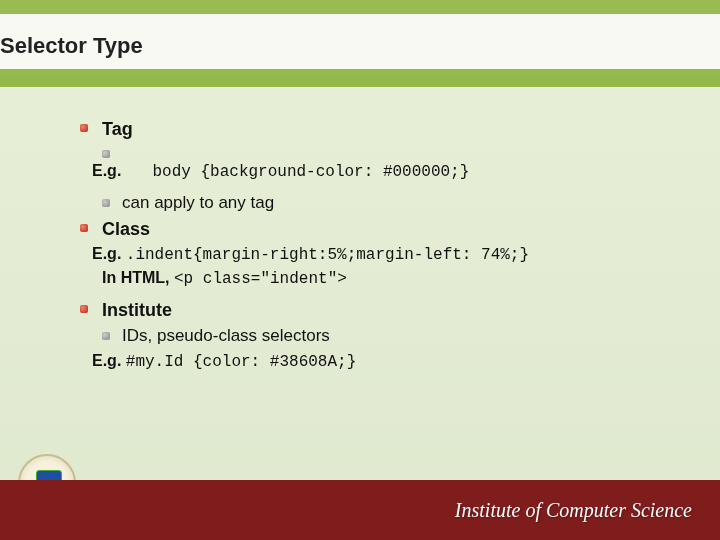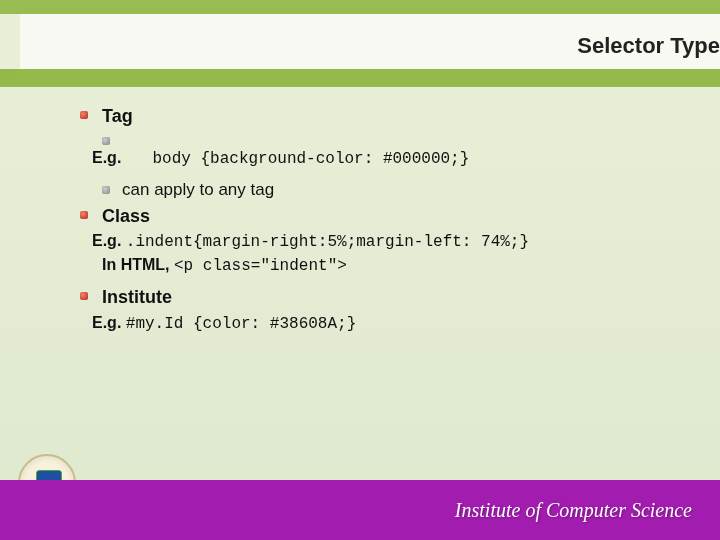--- a/index.html
+++ b/index.html
@@ -18,38 +18,37 @@
     background: #8ab33a;
     opacity: 0.85;
   }
   .title-band {
     position: absolute;
     top: 14px; left: 0; right: 0;
     height: 63px;
     background: #f7f9f2;
     display: flex;
     align-items: center;
-    justify-content: flex-end;
-    margin-left: 20px;
+    justify-content: flex-start;
   }
   .title {
     font-size: 22px;
     font-weight: bold;
     color: #222;
   }
   .green-band {
     position: absolute;
     top: 69px; left: 0; right: 0;
     height: 18px;
     background: #8ab33a;
     opacity: 0.9;
   }
   .content {
     position: absolute;
-    top: 104px;
+    top: 117px;
     left: 80px;
     right: 40px;
     font-size: 17px;
     color: #111;
     line-height: 1.35;
   }
   .bullet-row {
     display: flex;
     align-items: flex-start;
     margin-bottom: 2px;
@@ -73,21 +72,21 @@
   .heading { font-weight: bold; font-size: 18px; }
   .sub { margin-left: 22px; margin-bottom: 2px; }
   .eg { margin-left: 12px; font-size: 16px; margin-bottom: 8px; }
   .eg-label { font-weight: bold; }
   .code { font-family: "Courier New", monospace; font-size: 16px; }
   .inhtml { margin-left: 22px; font-size: 16px; margin-bottom: 8px; }
   .footer {
     position: absolute;
     bottom: 0; left: 0; right: 0;
     height: 60px;
-    background: #a21caf;
+    background: #7f1d1d;
     display: flex;
     align-items: center;
     justify-content: flex-end;
     padding-right: 28px;
   }
   .footer-text {
     color: #fff;
     font-style: italic;
     font-family: Georgia, serif;
     font-size: 20px;
@@ -163,20 +162,24 @@
   </div>
   <div class="inhtml">
     <span class="eg-label">In HTML,</span>
     <span class="code">&lt;p class="indent"&gt;</span>
   </div>
 
   <div class="bullet-row">
     <div class="bullet-red"></div>
     <div class="heading">Institute</div>
   </div>
+  <div class="bullet-row sub">
+    <div class="bullet-gray"></div>
+    <div>IDs, pseudo-class selectors</div>
+  </div>
   <div class="eg">
     <span class="eg-label">E.g.</span>
     <span class="code">#my.Id {color: #38608A;}</span>
   </div>
 
 </div>
 
 <div class="crest">
   <div class="crest-outer">
     <div class="crest-shield"></div>

